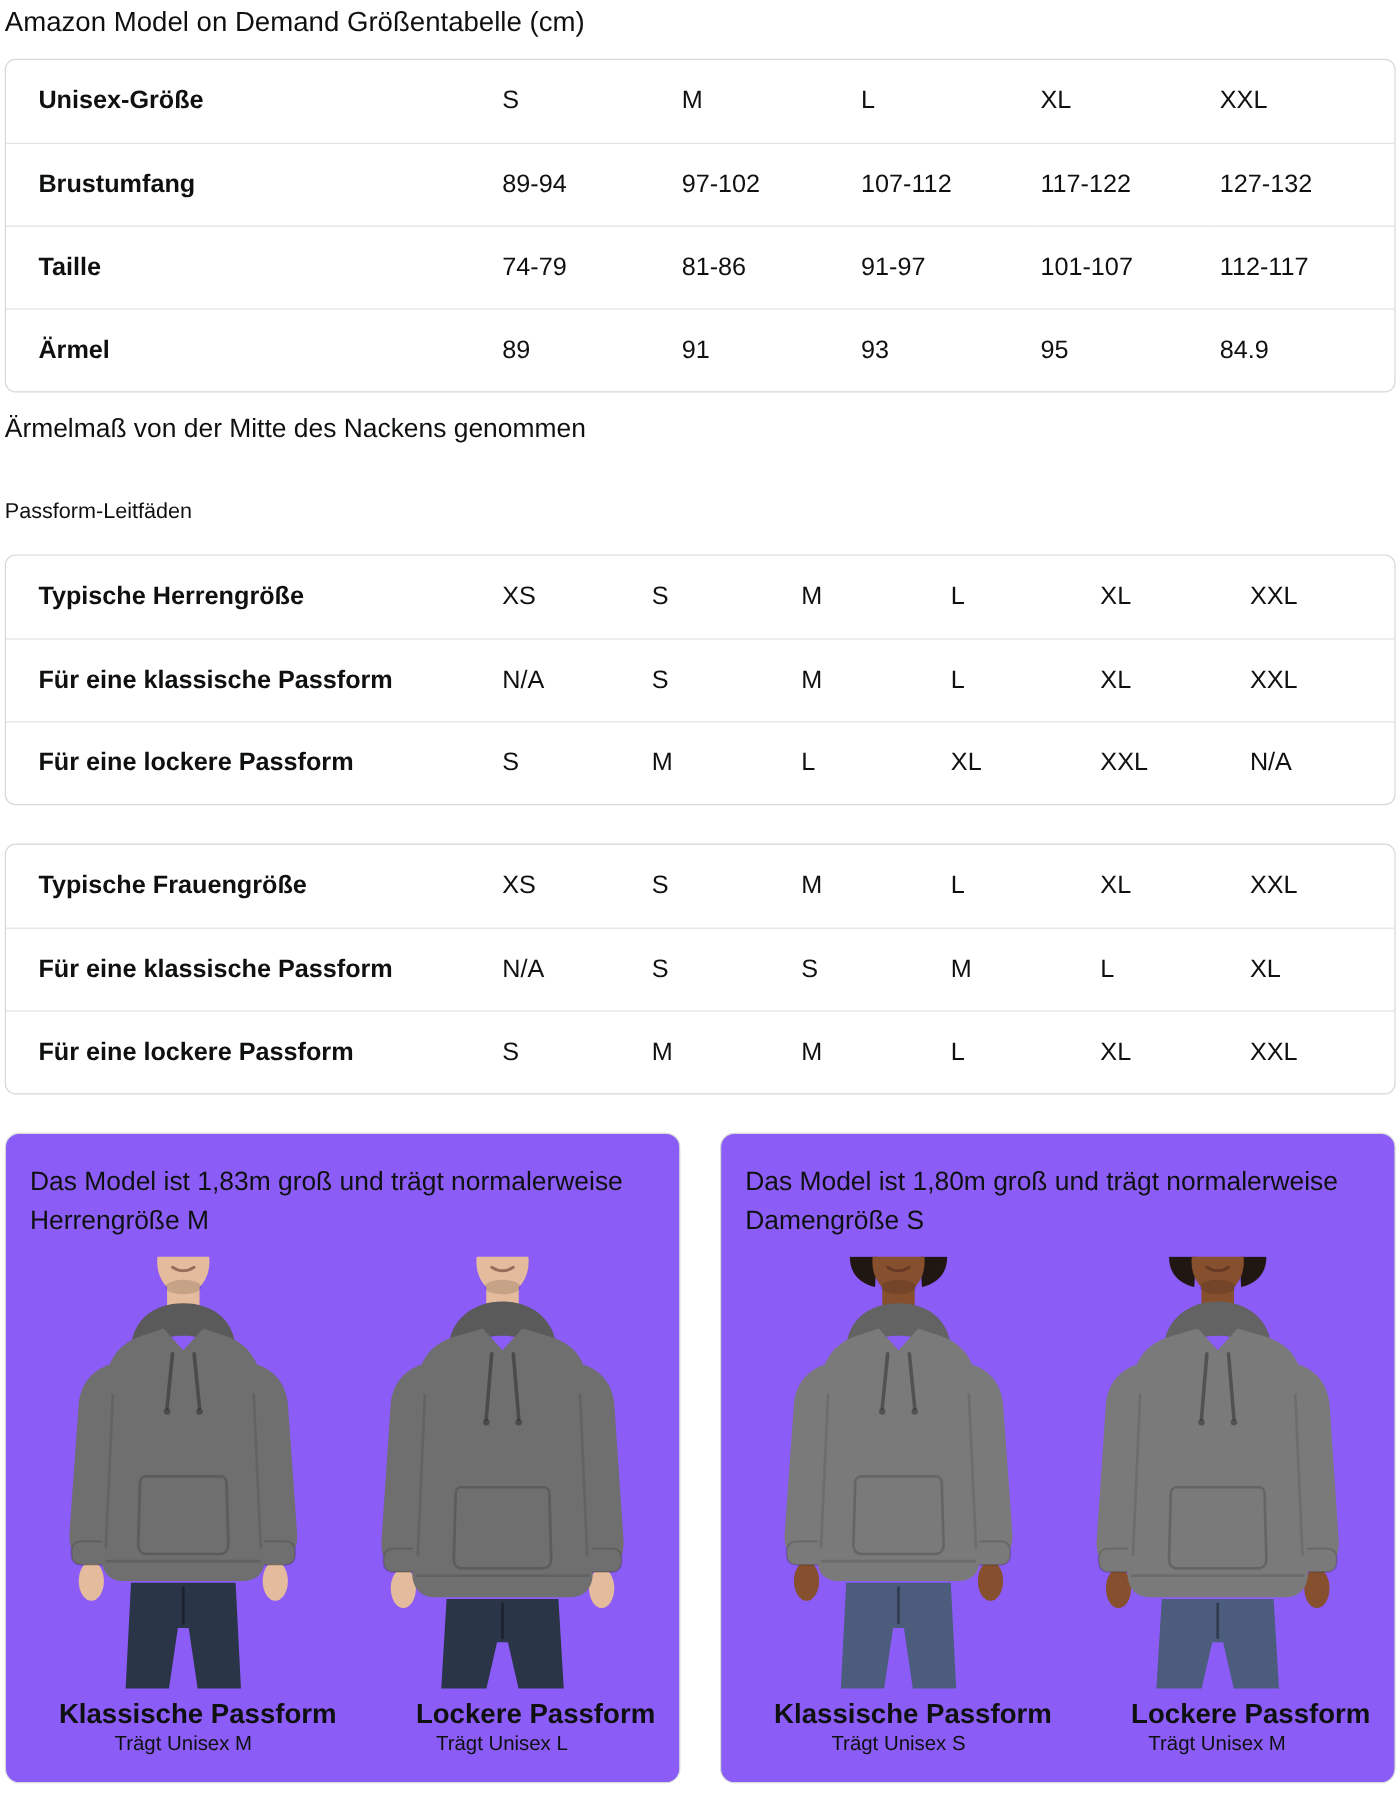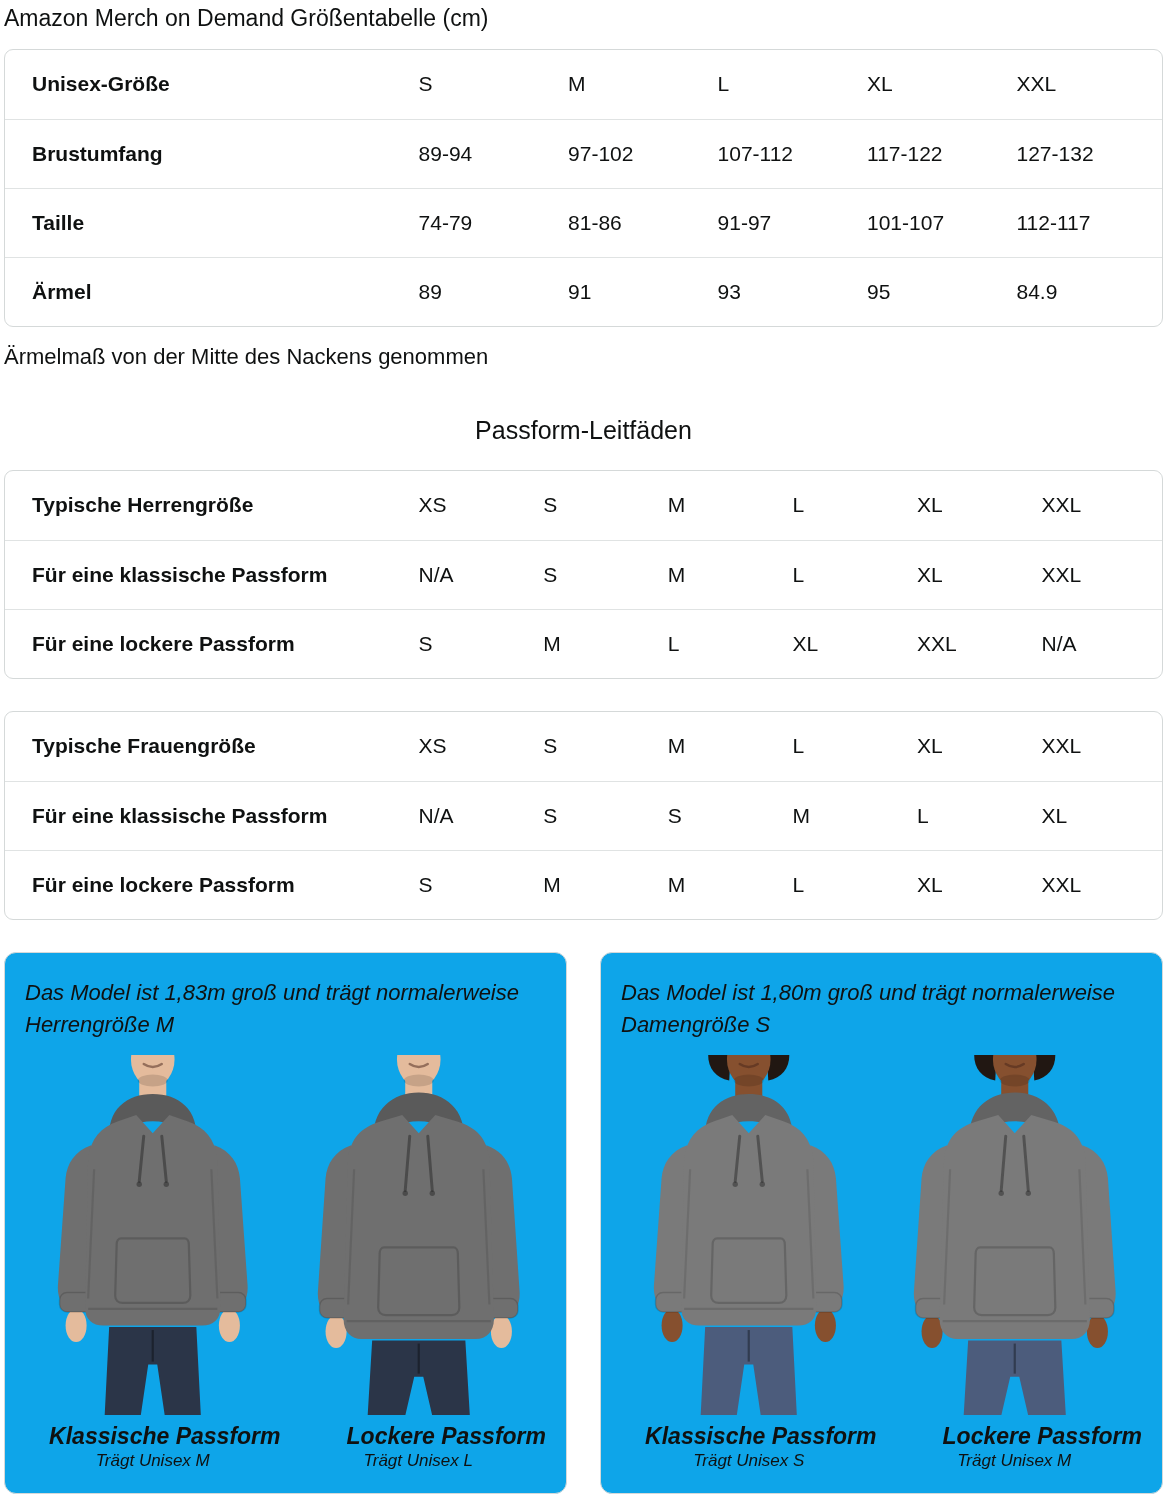--- a/index.html
+++ b/index.html
@@ -25,30 +25,29 @@
   }
   table.sizing th, table.sizing td {
     height:69px; vertical-align:middle; text-align:left;
     border-top:1px solid #e0e3e3;
   }
   table.sizing tr:first-child th, table.sizing tr:first-child td { border-top:none; }
   table.sizing th { font-weight:700; padding-left:27px; }
   table.sizing td { padding-left:4px; font-weight:400; }
 
   .footnote { font-size:22px; margin:17px 0 0 0; }
-  .section-heading { font-size:25px; font-weight:400; margin:46px 0 25px 0;text-align:center; }
+  .section-heading { font-size:18px; font-weight:400; margin:46px 0 25px 0; }
   .fit-table-gap { margin-top:32px; }
 
   .cards { display:flex; gap:33px; margin-top:32px; }
   .card {
     flex:1;
     border:1px solid #d5d9d9; border-radius:12px;
     padding:24px 20px 22px 20px;
-    background:#0ea5e9;
-    font-style:italic;
+    background:#8b5cf6;
   }
   .card-desc { font-size:22px; line-height:1.45; margin:0 0 14px 0; }
 
   .figures { display:flex; gap:10px; }
   figure { flex:1; margin:0; text-align:center; }
   .model-photo { width:100%; height:auto; display:block; }
   figcaption { margin-top:8px; }
   .cap-fit  { font-size:23px; font-weight:700; line-height:1.2;text-align:right; }
   .cap-size { font-size:17px; font-weight:400; margin-top:0; }
 
@@ -110,21 +109,21 @@
       <circle cx="94" cy="92" r="1.8" fill="rgba(0,0,0,.32)"></circle>
       <path d="M62,128 L108,128 C110,128 111,130 111,132 L112,168 C112,171 110,173 107,173 L63,173 C60,173 58,171 58,168 L59,132 C59,130 60,128 62,128 Z" fill="none" stroke="rgba(0,0,0,.17)" stroke-width="1.5"></path>
       <path d="M42,76 L38,166" stroke="rgba(0,0,0,.1)" stroke-width="1.5"></path>
       <path d="M128,76 L132,166" stroke="rgba(0,0,0,.1)" stroke-width="1.5"></path>
     </symbol>
   </defs>
 </svg>
 
 <div class="page">
 
-  <h1 class="page-title">Amazon Merch on Demand Größentabelle (cm)</h1>
+  <h1 class="page-title">Amazon Model on Demand Größentabelle (cm)</h1>
 
   <table class="sizing">
     <colgroup>
       <col style="width:35.4%">
         <col style="width:12.92%">
         <col style="width:12.92%">
       <col style="width:12.92%">
         <col style="width:12.92%">
         <col style="width:12.92%">
     </colgroup>

